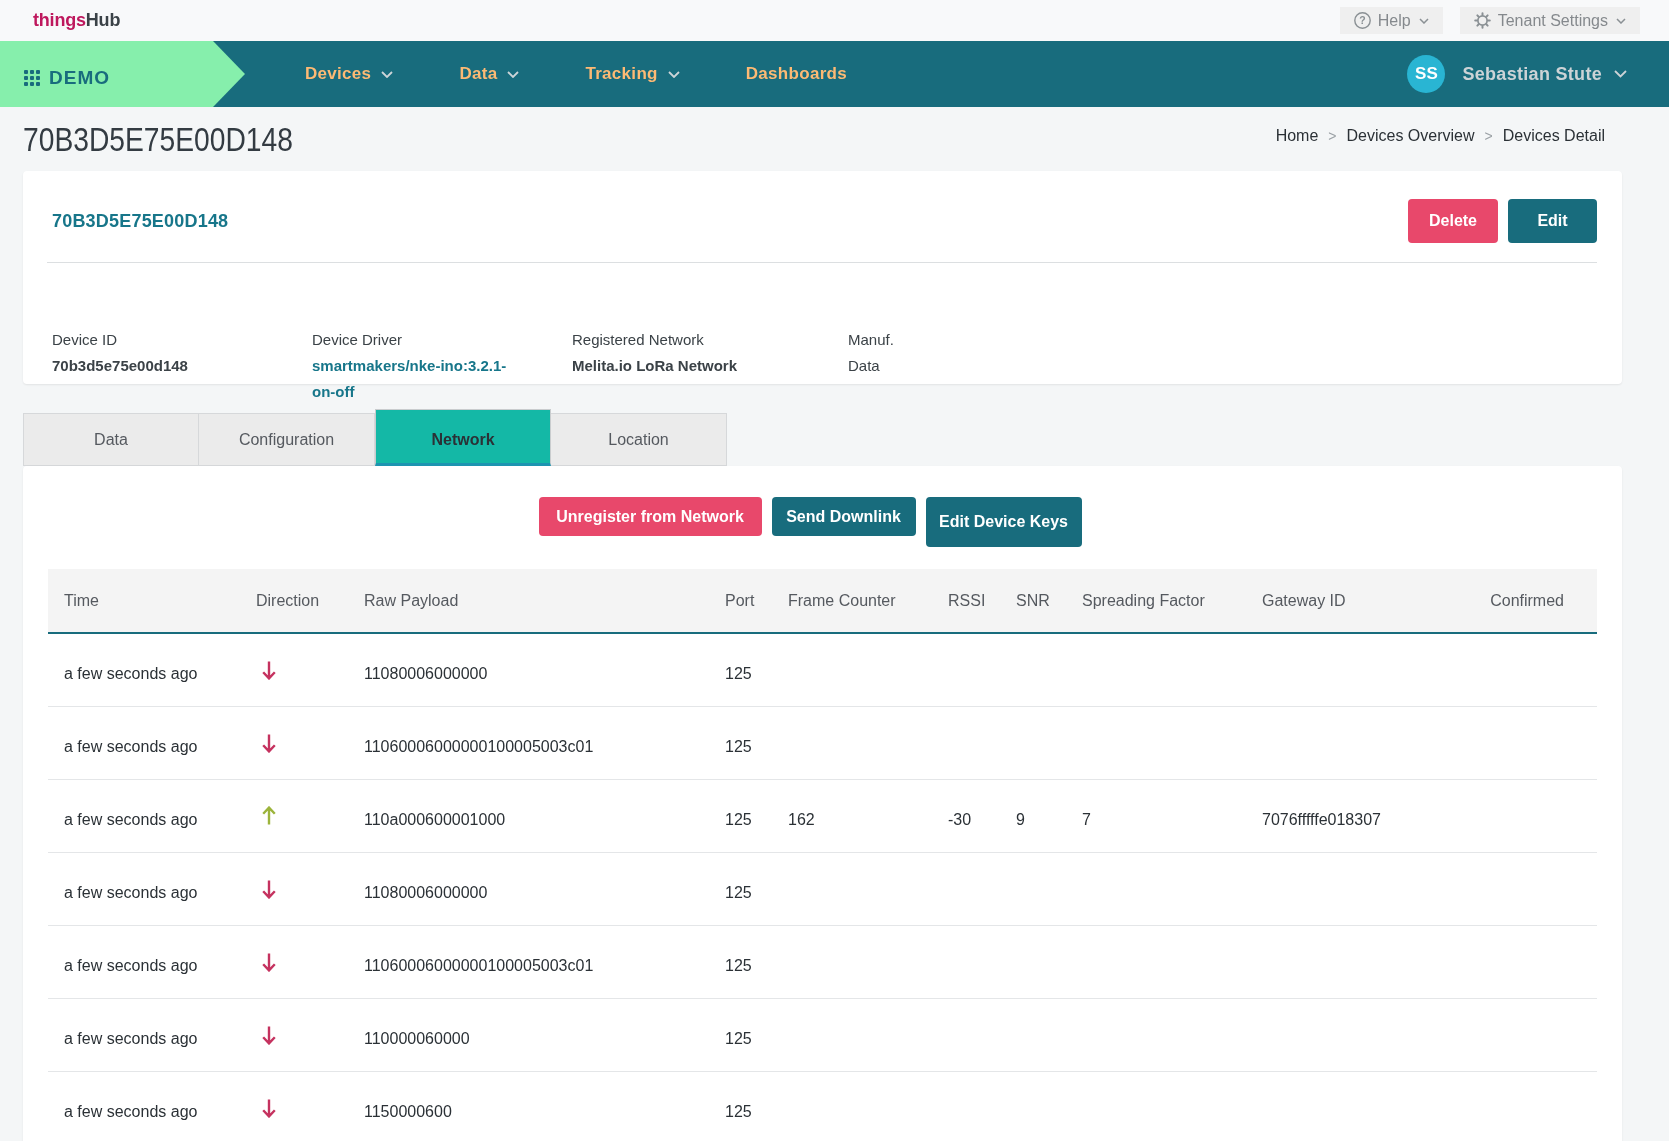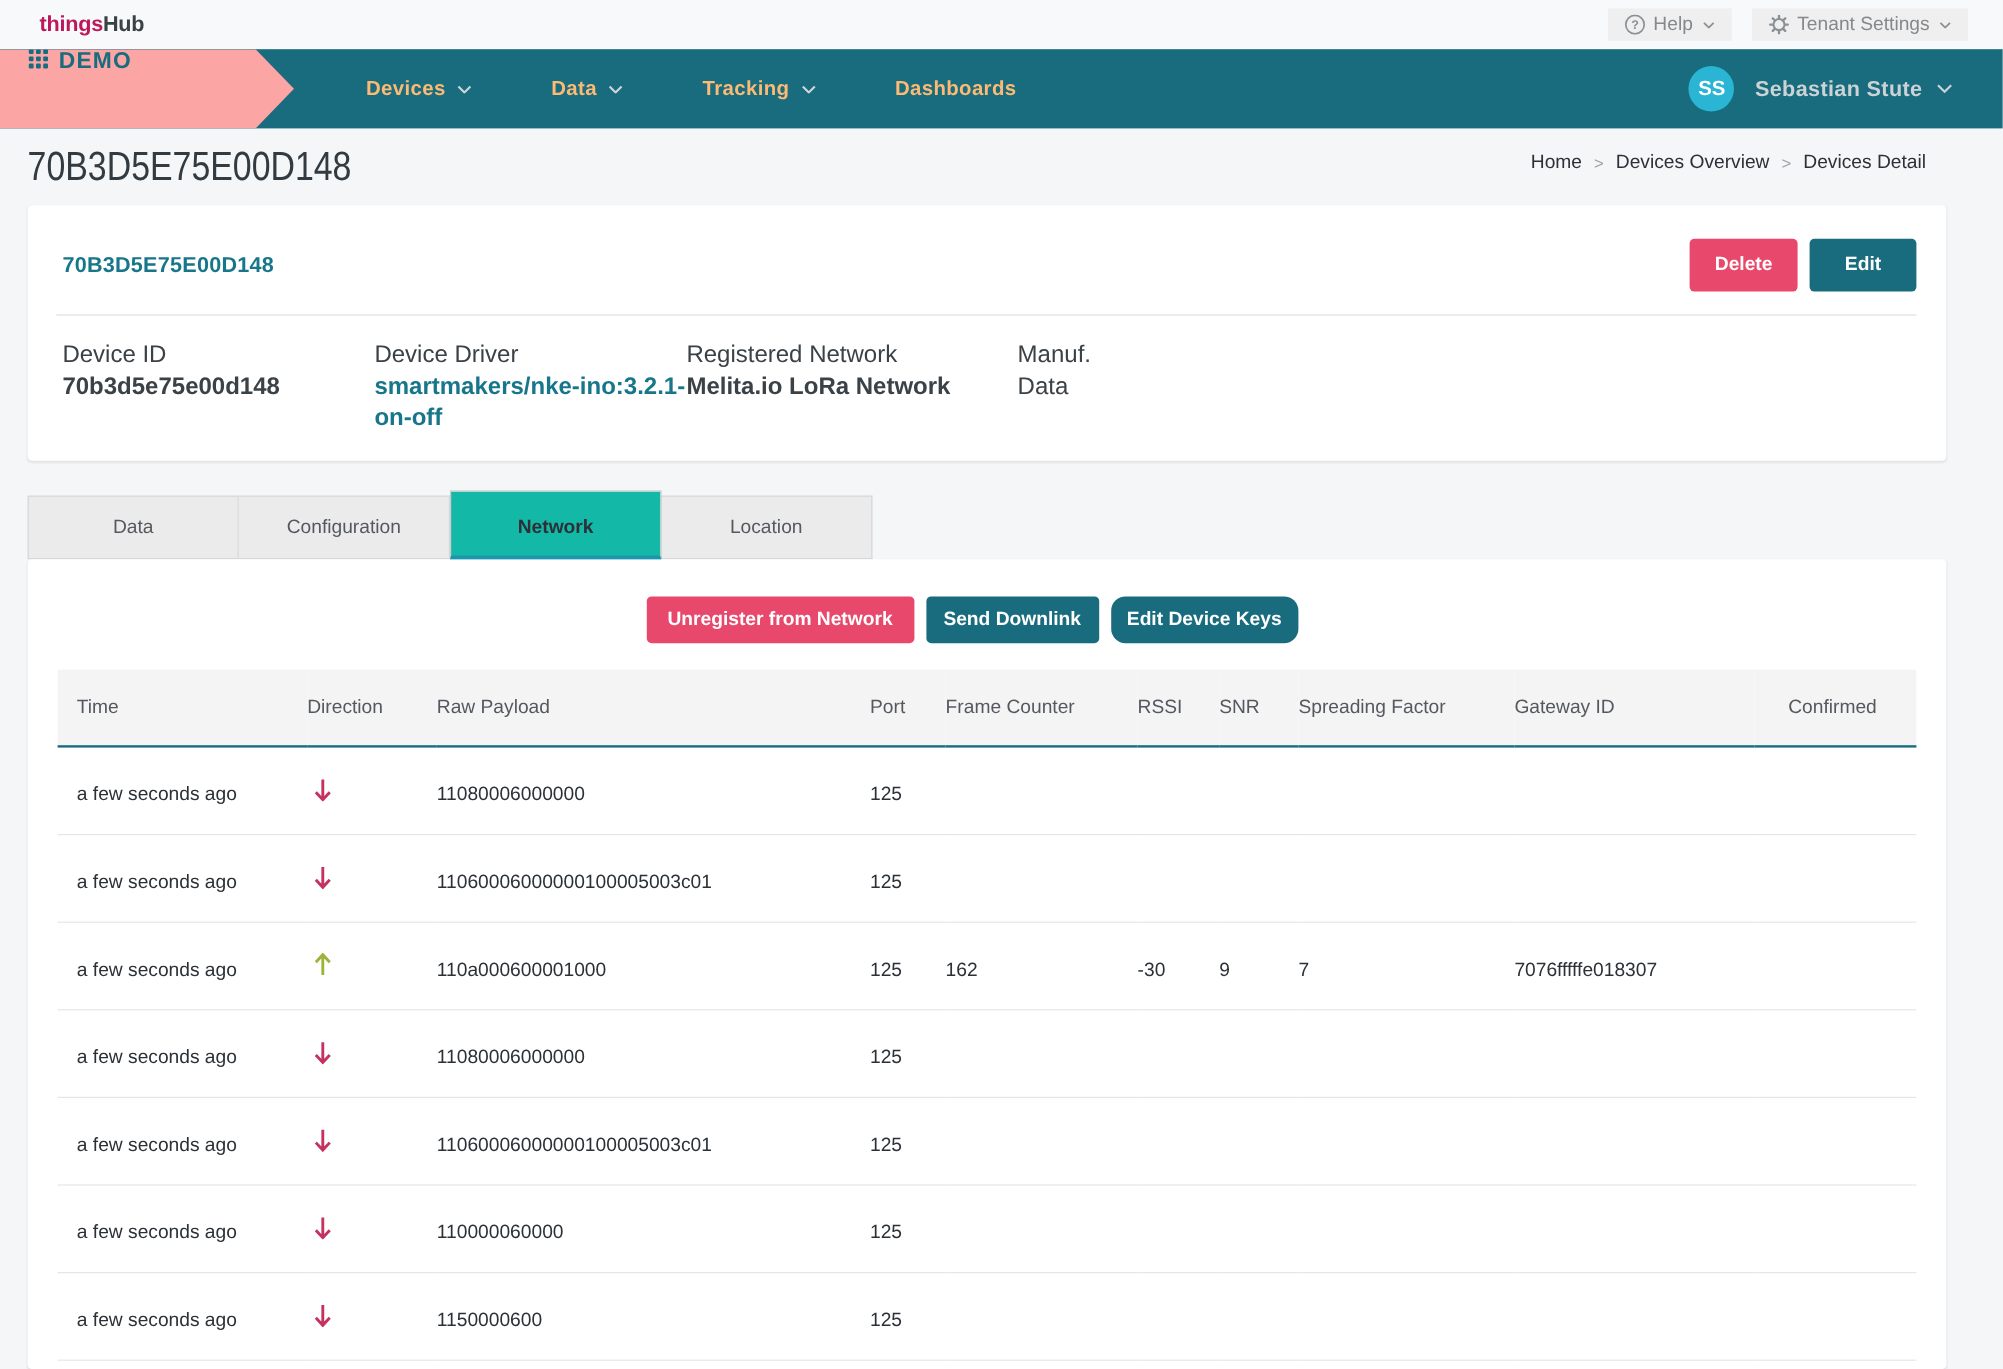--- a/index.html
+++ b/index.html
@@ -12,22 +12,22 @@
 .logo .t1 { color:#be185d; }
 .logo .t2 { color:#3b4247; }
 .topbar-right { margin-left:auto; display:flex; align-items:center; margin-right:29px; }
 .topbtn { background:#efefef; height:27px; display:flex; align-items:center; padding:0 14px; color:#85898d; font-size:16px; margin-left:17px; }
 .topbtn .ic { margin-right:7px; display:flex; }
 .topbtn .chev { margin-left:8px; display:flex; }
 
 
 .navbar { height:66px; background:#186c7d; display:flex; align-items:center; position:relative; }
 .demo { position:absolute; left:0; top:0; width:245px; height:74px;
-  background:#fca5a5; clip-path:polygon(0 0,213px 0,245px 33px,213px 66px,0 66px);
-  display:flex; }
+  background:#86efac; clip-path:polygon(0 0,213px 0,245px 33px,213px 66px,0 66px);
+  display:flex; align-items:center; }
 .demo-grid { margin-left:24px; width:16px; height:16px; display:grid; grid-template-columns:repeat(3,4px); grid-template-rows:repeat(3,4px); gap:2px; }
 .demo-grid i { background:#186c7d; border-radius:1px; }
 .demo-label { margin-left:9px; color:#186c7d; font-size:19px; font-weight:bold; letter-spacing:1px; }
 .navlinks { display:flex; margin-left:305px; }
 .navlink { color:#fdba74; font-size:17px; font-weight:bold; margin-right:66px; display:flex; align-items:center; letter-spacing:0.3px; }
 .navlink .chev { margin-left:10px; display:flex; }
 .nav-right { margin-left:auto; margin-right:42px; display:flex; align-items:center; }
 .avatar { width:38px; height:38px; border-radius:50%; background:#29b5d3; color:#fff; font-size:17px; font-weight:bold; display:flex; align-items:center; justify-content:center; }
 .nav-name { color:#ccd3d6; font-size:18px; font-weight:bold; margin-left:17px; letter-spacing:0.3px; }
 .nav-right .chev { margin-left:12px; display:flex; }
@@ -44,38 +44,38 @@
 .card1-top { display:flex; align-items:center; height:91px; padding:9px 25px 0 29px; }
 .devlink { color:#17768a; font-size:18px; font-weight:bold; letter-spacing:0.2px; }
 .card1-btns { margin-left:auto; display:flex;padding-left:31px; }
 .btn { border-radius:4px; color:#fff; font-size:16px; font-weight:bold; display:flex; align-items:center; justify-content:center; }
 .btn-red { background:#e8486b; }
 .btn-teal { background:#186c7d; }
 .b-del { width:90px; height:44px; margin-right:10px; }
 .b-edit { width:89px; height:44px; }
 .card1 hr { border:none; border-top:1px solid #dcdfe1; margin:0 25px 0 24px; }
 .fields { display:flex; padding:20px 0 0 29px; }
-.field { font-size:20px; color:#3b4247; line-height:26px; }
+.field { font-size:15px; color:#3b4247; line-height:26px;margin-top:44px; }
 .field .lab { font-weight:normal; }
 .field .val { font-weight:bold; }
 .f1 { width:260px; } .f2 { width:260px; } .f3 { width:276px; } .f4 { width:200px; }
 .link { color:#17768a; }
 
 
 .tabs { display:flex; margin:25px 0 0 23px; align-items:flex-end; height:57px; position:relative; }
 .tab { width:176px; height:53px; background:#ebebeb; border:1px solid #d6d8da; border-left:none; color:#55595f; font-size:16px; display:flex; align-items:center; justify-content:center; }
 .tab.first { border-left:1px solid #d6d8da; }
 .tab.active { background:#14b8a6; height:57px; border:1px solid #c9ccce; border-bottom:3px solid #1d94b0; color:#2b3136; font-weight:bold; position:relative; z-index:2; padding-top:6px; }
 
 
 .card2 { min-height:675px; padding-top:31px; position:relative; margin-top:0; }
 .actions { display:flex; justify-content:center; padding-right:25px; }
 .b-unreg { width:223px; height:39px; }
 .b-down { width:144px; height:39px; margin-left:10px; }
-.b-keys { width:156px; height:39px; margin-left:10px;border-radius:12px; }
+.b-keys { width:156px; height:50px; margin-left:10px; }
 table { border-collapse:collapse; margin:22px 25px 0 25px; width:1549px; table-layout:fixed; }
 thead th { background:#f4f4f4; color:#55595f; font-weight:normal; font-size:16px; text-align:left; height:64px; border-bottom:2px solid #186c7d; padding:0; }
 td { font-size:16px; color:#2b3136; height:73px; border-bottom:1px solid #e4e6e8; padding:8px 0 0 0; }
 th.c-conf, td.c-conf { text-align:right; }
 .c-time{width:208px;} .c-dir{width:108px;} .c-pay{width:361px;} .c-port{width:63px;}
 .c-fc{width:160px;} .c-rssi{width:68px;} .c-snr{width:66px;} .c-sf{width:180px;}
 .c-gw{width:200px;} .c-conf{width:135px; padding-right:33px;}
 td.c-dir{padding-left:6px;}
 th.c-time, td.c-time { padding-left:16px; }
 td.c-dir svg { position:relative; top:-2px; }

